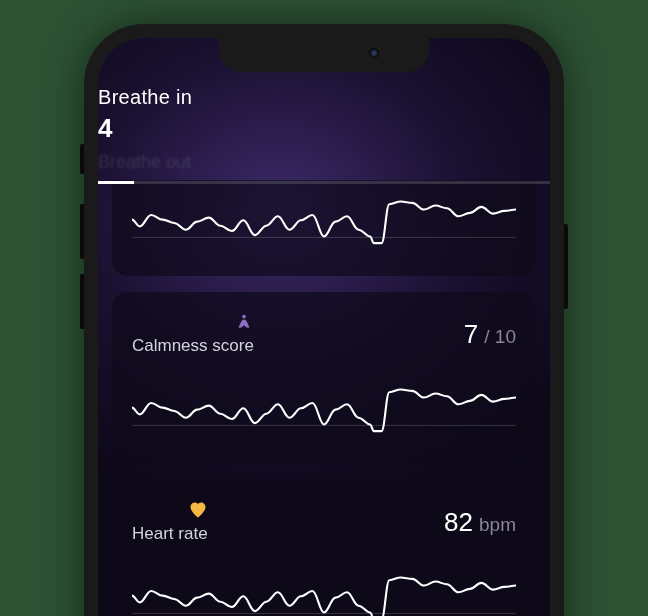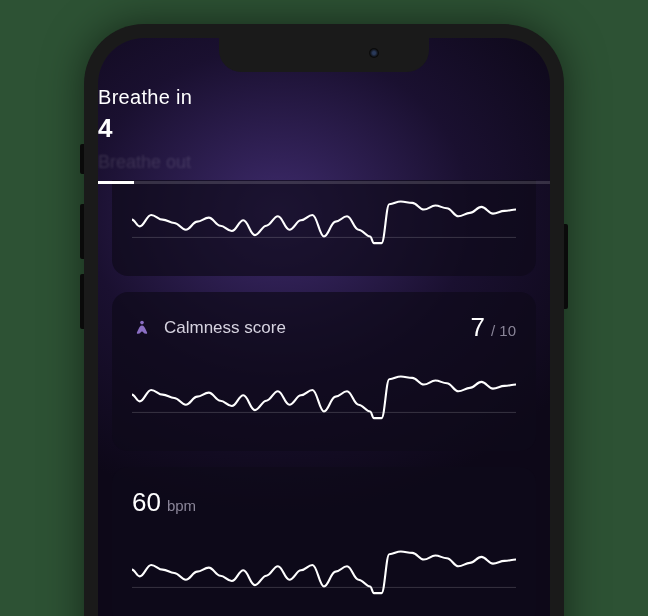--- a/index.html
+++ b/index.html
@@ -108,42 +108,43 @@
       padding-top: 8px;
     }
     .card-header {
       display: flex;
       align-items: center;
       justify-content: space-between;
       margin-bottom: 20px;
     }
     .card-title-wrap {
       display: flex;
-      align-items: flex-start;
-      gap: 12px;
+      align-items: flex-end;
+      gap: 4px;
+      flex-direction: column;
     }
     .card-icon { width: 20px; height: 20px; display: flex; align-items: center; justify-content: center; }
     .card-title {
       color: #d6d3e0;
       font-size: 17px;
       font-weight: 400;
     }
     .card-value-wrap {
       display: flex;
       align-items: baseline;
       gap: 6px;
     }
     .card-value {
       color: #ffffff;
       font-size: 26px;
       font-weight: 400;
     }
     .card-unit {
       color: #8a8598;
-      font-size: 15px;
+      font-size: 19px;
       font-weight: 400;
     }
     .chart-svg {
       width: 100%;
       height: 70px;
       display: block;
     }
     .chart-line {
       fill: none;
       stroke: #ffffff;
@@ -205,22 +206,30 @@
           </div>
         </div>
         <svg class="chart-svg" viewBox="0 0 400 70">
           <line class="chart-baseline" x1="0" y1="50" x2="400" y2="50"></line>
           <path class="chart-line" d="M 0.0 31.5 C 3.2 31.5, 4.8 38.5, 8.0 38.5 C 12.8 38.5, 15.2 26.6, 20.0 26.6 C 24.8 26.6, 27.2 31.5, 32.0 31.5 C 36.8 31.5, 39.2 35.0, 44.0 35.0 C 48.8 35.0, 51.2 42.0, 56.0 42.0 C 60.8 42.0, 63.2 33.6, 68.0 33.6 C 72.8 33.6, 75.2 29.4, 80.0 29.4 C 84.8 29.4, 87.2 37.8, 92.0 37.8 C 96.8 37.8, 99.2 43.4, 104.0 43.4 C 108.8 43.4, 111.2 32.2, 116.0 32.2 C 120.8 32.2, 123.2 47.6, 128.0 47.6 C 132.8 47.6, 135.2 37.8, 140.0 37.8 C 144.8 37.8, 147.2 28.0, 152.0 28.0 C 156.8 28.0, 159.2 42.0, 164.0 42.0 C 168.8 42.0, 171.2 32.2, 176.0 32.2 C 180.8 32.2, 183.2 26.6, 188.0 26.6 C 192.8 26.6, 195.2 49.0, 200.0 49.0 C 204.8 49.0, 207.2 33.6, 212.0 33.6 C 216.8 33.6, 219.2 28.0, 224.0 28.0 C 228.8 28.0, 231.2 42.0, 236.0 42.0 C 240.8 42.0, 243.2 49.0, 248.0 49.0 C 249.6 49.0, 250.4 56.0, 252.0 56.0 C 255.2 56.0, 256.8 56.0, 260.0 56.0 C 263.2 56.0, 264.8 15.4, 268.0 15.4 C 272.8 15.4, 275.2 12.6, 280.0 12.6 C 284.8 12.6, 287.2 14.0, 292.0 14.0 C 296.8 14.0, 299.2 21.0, 304.0 21.0 C 308.8 21.0, 311.2 16.8, 316.0 16.8 C 320.8 16.8, 323.2 19.6, 328.0 19.6 C 332.8 19.6, 335.2 28.0, 340.0 28.0 C 344.8 28.0, 347.2 24.5, 352.0 24.5 C 356.8 24.5, 359.2 18.2, 364.0 18.2 C 368.8 18.2, 371.2 25.2, 376.0 25.2 C 380.8 25.2, 383.2 22.4, 388.0 22.4 C 392.8 22.4, 395.2 21.0, 400.0 21.0"></path>
         </svg>
       </div>
 
       <div class="card">
         <div class="card-header">
+          <div class="card-title-wrap">
+            <span class="card-icon">
+              <svg width="20" height="20" viewBox="0 0 24 24">
+                <path d="M12 21 C12 21 3 14 3 8.5 C3 5.5 5.5 3 8.5 3 C10 3 11.5 4 12 5 C12.5 4 14 3 15.5 3 C18.5 3 21 5.5 21 8.5 C21 14 12 21 12 21 Z" fill="#f5b742"></path>
+              </svg>
+            </span>
+            <span class="card-title">Heart rate</span>
+          </div>
           <div class="card-value-wrap">
-            <span class="card-value">60</span>
+            <span class="card-value">82</span>
             <span class="card-unit">bpm</span>
           </div>
         </div>
         <svg class="chart-svg" viewBox="0 0 400 70">
           <line class="chart-baseline" x1="0" y1="50" x2="400" y2="50"></line>
           <path class="chart-line" d="M 0.0 31.5 C 3.2 31.5, 4.8 38.5, 8.0 38.5 C 12.8 38.5, 15.2 26.6, 20.0 26.6 C 24.8 26.6, 27.2 31.5, 32.0 31.5 C 36.8 31.5, 39.2 35.0, 44.0 35.0 C 48.8 35.0, 51.2 42.0, 56.0 42.0 C 60.8 42.0, 63.2 33.6, 68.0 33.6 C 72.8 33.6, 75.2 29.4, 80.0 29.4 C 84.8 29.4, 87.2 37.8, 92.0 37.8 C 96.8 37.8, 99.2 43.4, 104.0 43.4 C 108.8 43.4, 111.2 32.2, 116.0 32.2 C 120.8 32.2, 123.2 47.6, 128.0 47.6 C 132.8 47.6, 135.2 37.8, 140.0 37.8 C 144.8 37.8, 147.2 28.0, 152.0 28.0 C 156.8 28.0, 159.2 42.0, 164.0 42.0 C 168.8 42.0, 171.2 32.2, 176.0 32.2 C 180.8 32.2, 183.2 26.6, 188.0 26.6 C 192.8 26.6, 195.2 49.0, 200.0 49.0 C 204.8 49.0, 207.2 33.6, 212.0 33.6 C 216.8 33.6, 219.2 28.0, 224.0 28.0 C 228.8 28.0, 231.2 42.0, 236.0 42.0 C 240.8 42.0, 243.2 49.0, 248.0 49.0 C 249.6 49.0, 250.4 56.0, 252.0 56.0 C 255.2 56.0, 256.8 56.0, 260.0 56.0 C 263.2 56.0, 264.8 15.4, 268.0 15.4 C 272.8 15.4, 275.2 12.6, 280.0 12.6 C 284.8 12.6, 287.2 14.0, 292.0 14.0 C 296.8 14.0, 299.2 21.0, 304.0 21.0 C 308.8 21.0, 311.2 16.8, 316.0 16.8 C 320.8 16.8, 323.2 19.6, 328.0 19.6 C 332.8 19.6, 335.2 28.0, 340.0 28.0 C 344.8 28.0, 347.2 24.5, 352.0 24.5 C 356.8 24.5, 359.2 18.2, 364.0 18.2 C 368.8 18.2, 371.2 25.2, 376.0 25.2 C 380.8 25.2, 383.2 22.4, 388.0 22.4 C 392.8 22.4, 395.2 21.0, 400.0 21.0"></path>
         </svg>
       </div>
 
     </div>

